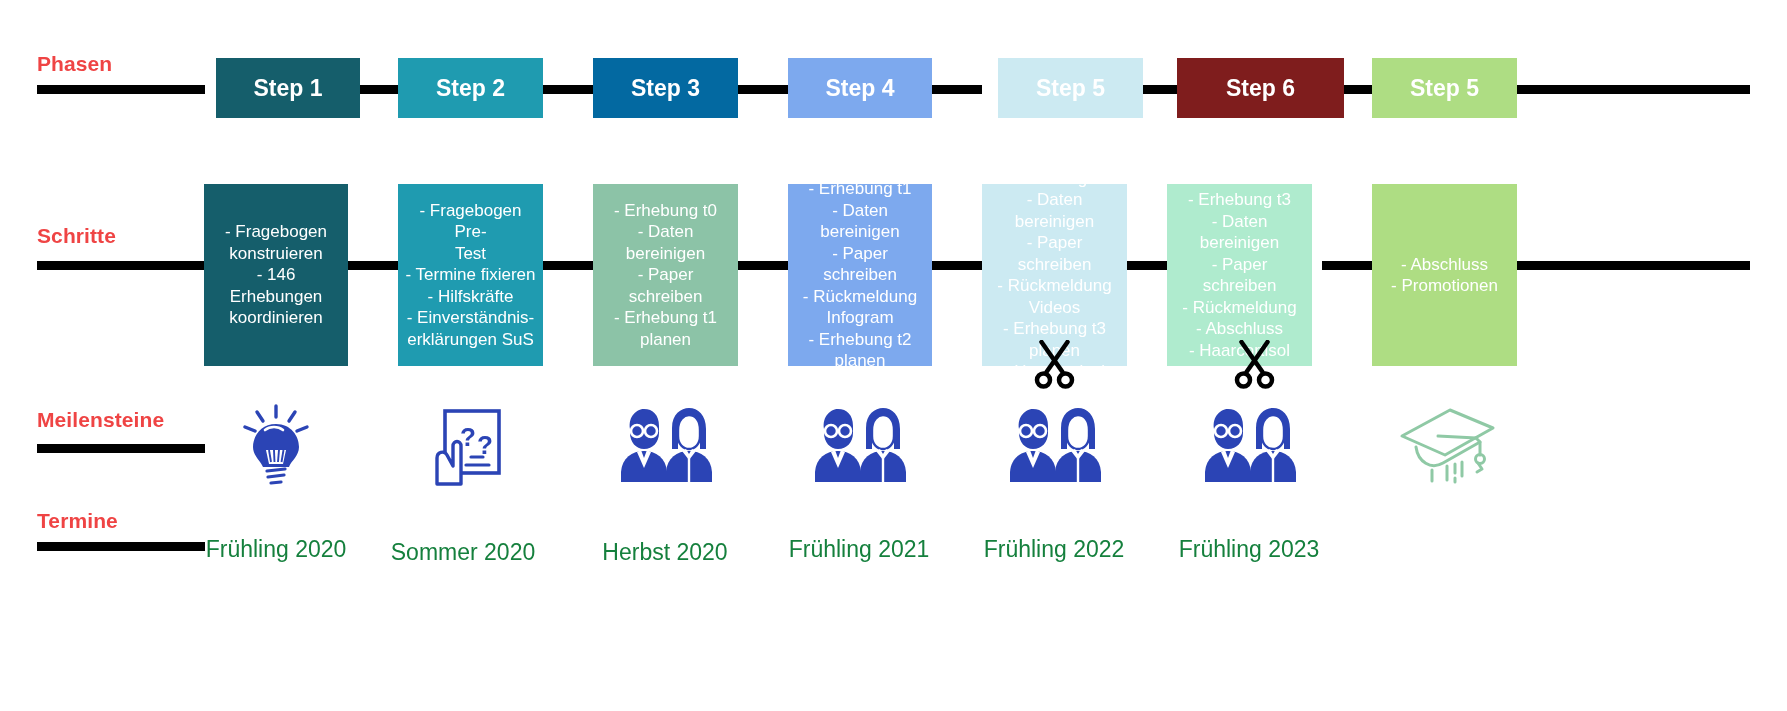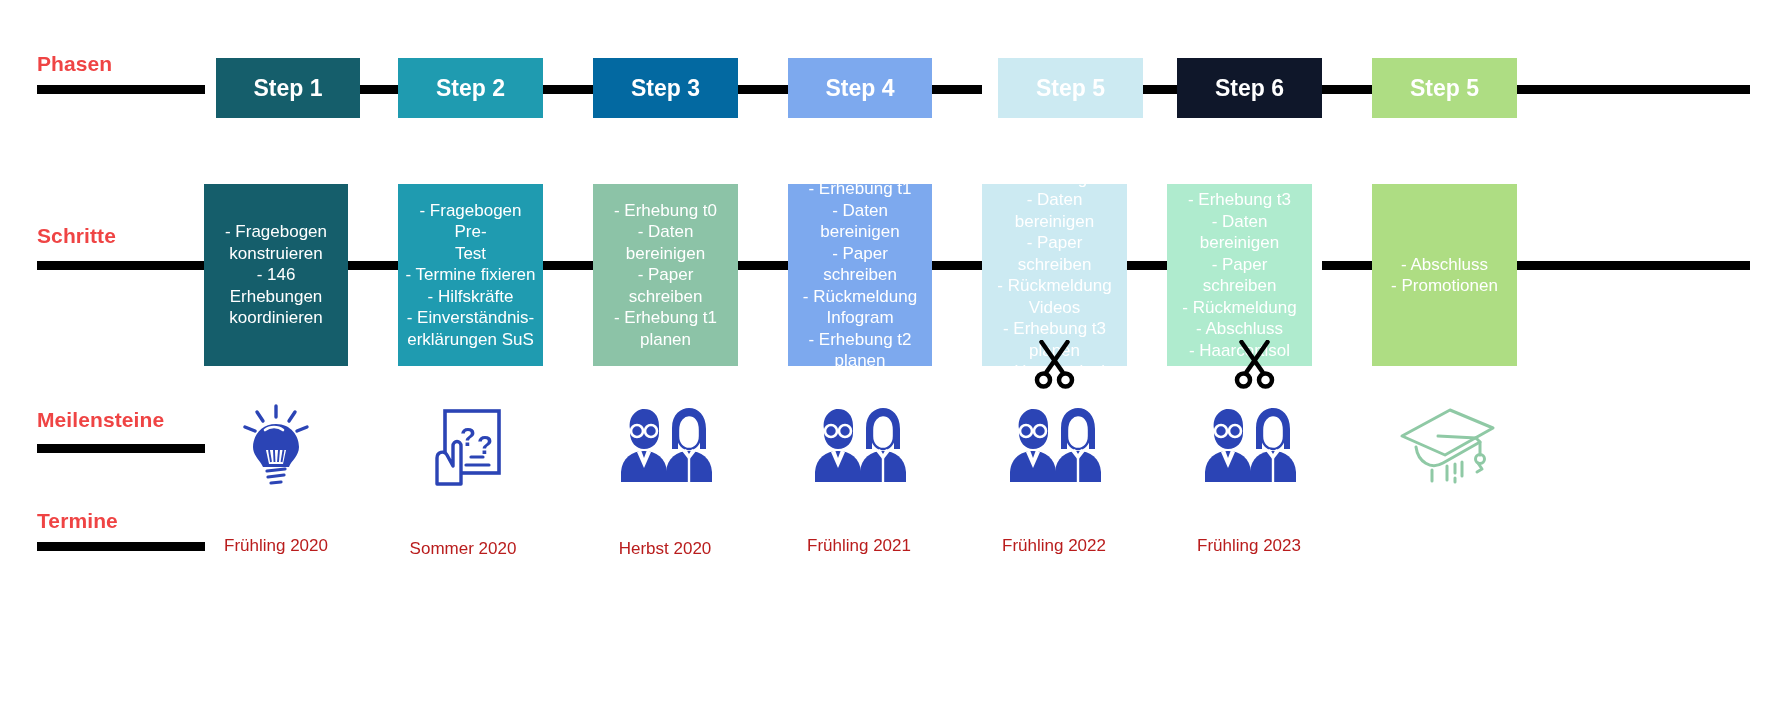--- a/index.html
+++ b/index.html
@@ -72,22 +72,22 @@
     align-items: center;
     justify-content: center;
   }
   .scissors-wrap {
     position: absolute;
   }
 
   
   .period {
     position: absolute;
-    font-size: 17px;
-    color: #b91c1c;
+    font-size: 23px;
+    color: #15803d;
     text-align: left;
     white-space: nowrap;
     transform: translateX(-50%);
   }
 </style>
 </head>
 <body>
 
 <div class="canvas">
 
@@ -125,21 +125,21 @@
   </div>
   <div class="box phase-box" style="left:593px; top:58px; width:145px; background:#0369a1;">
     <span>Step 3</span>
   </div>
   <div class="box phase-box" style="left:788px; top:58px; width:144px; background:#7DA9EE;">
     <span>Step 4</span>
   </div>
   <div class="box phase-box" style="left:982px; top:58px; width:145px; background:#CCEAF2;margin-left:16px;">
     <span>Step 5</span>
   </div>
-  <div class="box phase-box" style="left:1177px; top:58px; width:145px; background:#0f172a;">
+  <div class="box phase-box" style="left:1177px; top:58px; width:167px; background:#7f1d1d;">
     <span>Step 6</span>
   </div>
   <div class="box phase-box" style="left:1372px; top:58px; width:145px; background:#AEDD83;">
     <span>Step 5</span>
   </div>
 
   <div class="box detail-box" style="left:204px; top:184px; width:144px; background:#155E6B;">
     <span class="lines">- Fragebogen
 konstruieren
 - 146 Erhebungen

